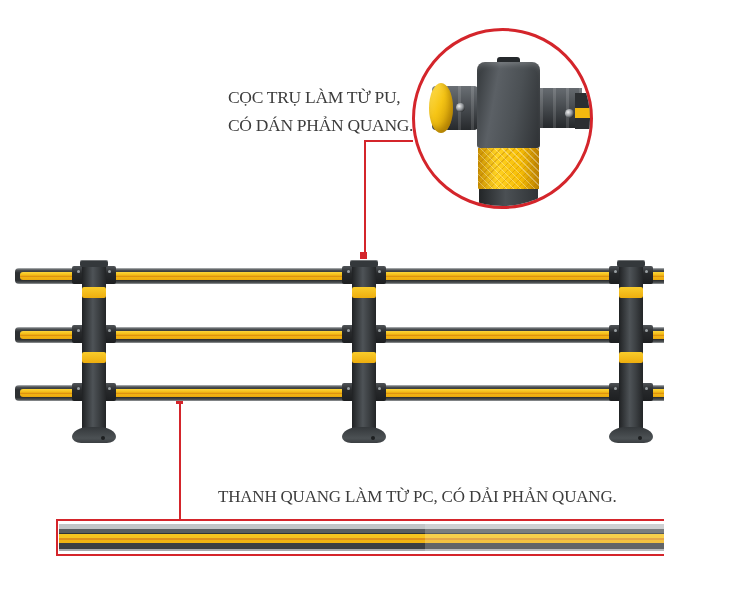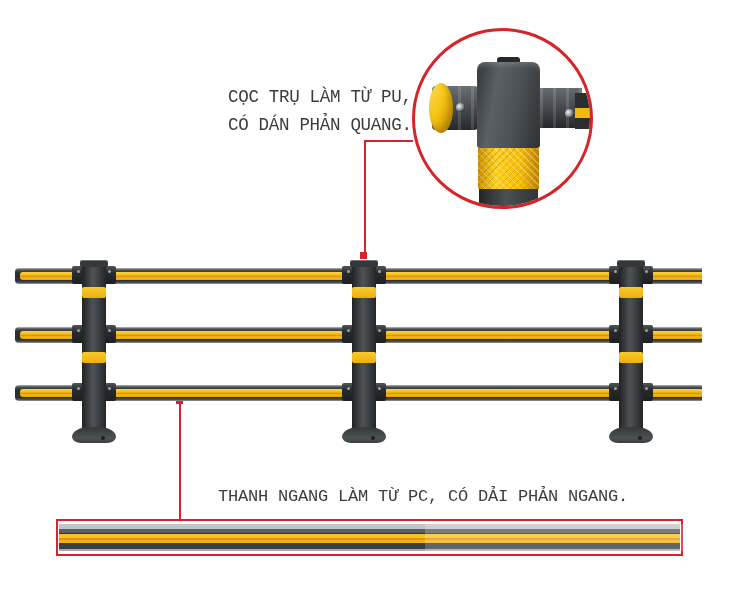--- a/index.html
+++ b/index.html
@@ -1,19 +1,18 @@
 <!DOCTYPE html>
 <html><head>
 <meta charset="utf-8">
 <style>
   html,body{margin:0;padding:0;background:#fff;}
   .canvas{
     position:relative;width:664px;height:600px;background:#fff;overflow:hidden;
-    font-family:Liberation Mono, monospace;
-    padding-left:38px;
+    font-family:Liberation Serif, serif;
   }
   
   .note{color:#3c3c3c;white-space:nowrap;}
   .note-top{position:absolute;left:228px;top:83px;font-size:17.5px;line-height:28px;letter-spacing:-0.3px;}
   .note-bottom{position:absolute;left:218px;top:487px;font-size:17px;letter-spacing:-0.2px;}
   
   .red{background:#d4252b;}
   .leader{position:absolute;}
   .l1h{left:364px;top:140px;width:49px;height:2px;}
   .l1v{left:364px;top:140px;width:2px;height:114px;}
@@ -175,21 +174,21 @@
       <div class="post-band b2"></div>
       <div class="post-base">
         <div class="base-bolt"></div>
       </div>
     </div>
   </div>
 
   <div class="leader red l2dot"></div>
   <div class="leader red l2v"></div>
 
-  <div class="note note-bottom">THANH NGANG LÀM TỪ PC, CÓ DẢI PHẢN NGANG.</div>
+  <div class="note note-bottom">THANH QUANG LÀM TỪ PC, CÓ DẢI PHẢN QUANG.</div>
 
   <div class="rail-detail">
     <div class="rd-rail">
       <div class="s1"></div>
       <div class="s2"></div>
       <div class="s3"></div>
       <div class="s4"></div>
       <div class="s5"></div>
       <div class="s6"></div>
       <div class="s7"></div>

